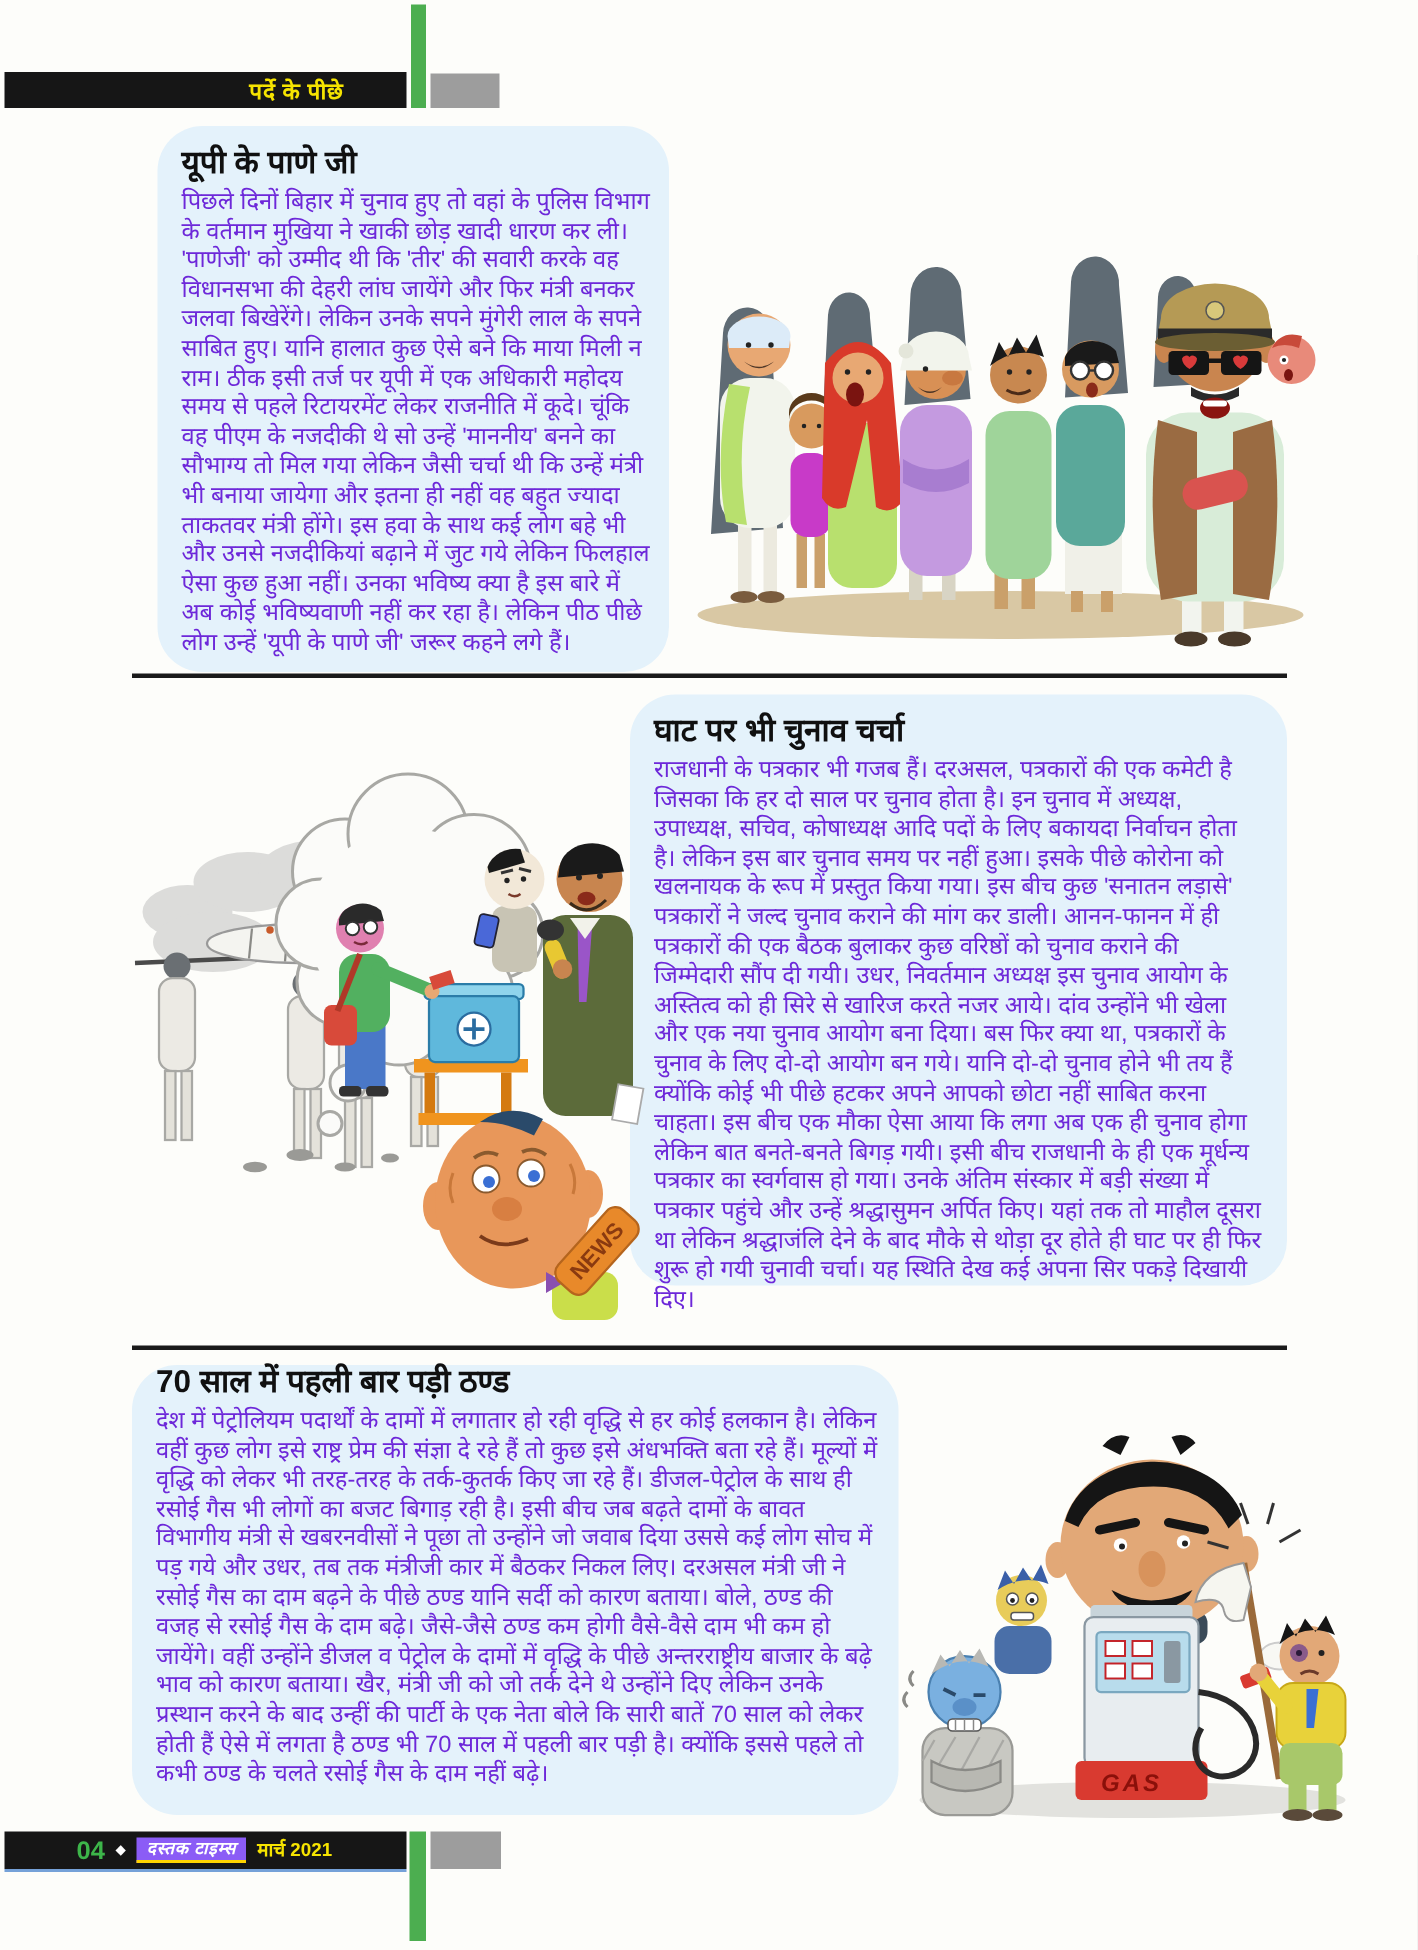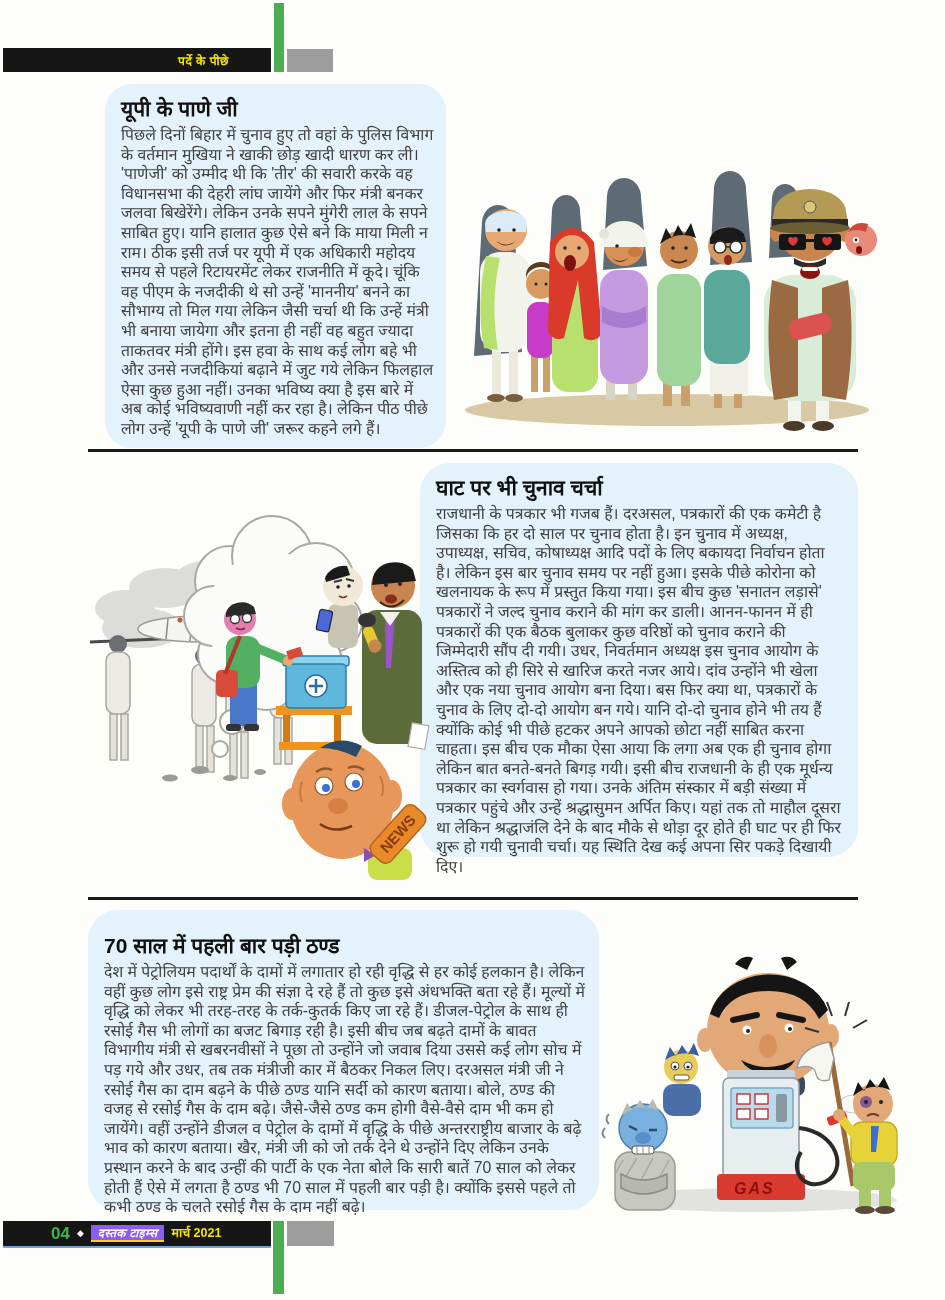--- a/index.html
+++ b/index.html
@@ -7,41 +7,41 @@
     position:relative;width:945px;height:1300px;margin:0 auto;
     background:#fdfdfa;overflow:hidden;
     font-family:"Liberation Sans","DejaVu Sans",sans-serif;
   }
   
   .header-bar{
     position:absolute;left:3px;top:48px;width:268px;height:24px;
     background:#161616;display:flex;align-items:center;justify-content:flex-end;
     padding-right:42px;box-sizing:border-box;
   }
-  .header-title{color:#f6e400;font-size:12px;font-weight:bold;letter-spacing:.5px;}
+  .header-title{color:#f6e400;font-size:15px;font-weight:bold;letter-spacing:.5px;}
   .green-bar{position:absolute;background:#4cae50;}
   .green-bar.top{left:274px;top:3px;width:10px;height:69px;}
   .green-bar.bottom{left:273px;top:1221px;width:11px;height:73px;}
   .gray-box{position:absolute;background:#9d9d9d;}
   .gray-box.top{left:287px;top:49px;width:46px;height:23px;}
   .gray-box.bottom{left:287px;top:1221px;width:47px;height:25px;}
   
   .article{
     position:absolute;background:#e4f2fb;border-radius:30px;
     box-sizing:border-box;color:#161616;
   }
   .article h2{
     margin:0 0 4px 0;font-size:21px;line-height:24px;font-weight:bold;color:#101010;
   }
   .article p{
-    margin:0;font-size:15.8px;line-height:19.6px;color:#404040;text-align:left;
-  }
-  .article-1{left:105px;top:84px;width:341px;height:364px;padding:13px 12px 10px 16px;border-radius:27px;}
+    margin:0;font-size:15.8px;line-height:19.6px;color:#6d28d9;text-align:left;
+  }
+  .article-1{left:105px;top:84px;width:341px;height:364px;padding:13px 12px 10px 16px;}
   .article-2{left:420px;top:463px;width:438px;height:394px;padding:13px 17px 10px 16px;}
-  .article-3{left:88px;top:910px;width:511px;height:300px;padding:24px 14px 10px 16px;}
+  .article-3{left:88px;top:910px;width:511px;height:300px;padding:0 14px 10px 16px;}
   .divider{position:absolute;left:88px;width:770px;height:3px;background:#1a1a1a;}
   .divider-1{top:449px;}
   .divider-2{top:897px;}
   
   .cartoon{position:absolute;}
   .cartoon-1{left:452px;top:110px;width:428px;height:332px;}
   .cartoon-2{left:80px;top:486px;width:360px;height:398px;}
   .cartoon-3{left:585px;top:946px;width:318px;height:274px;}
   
   .footer-bar{

